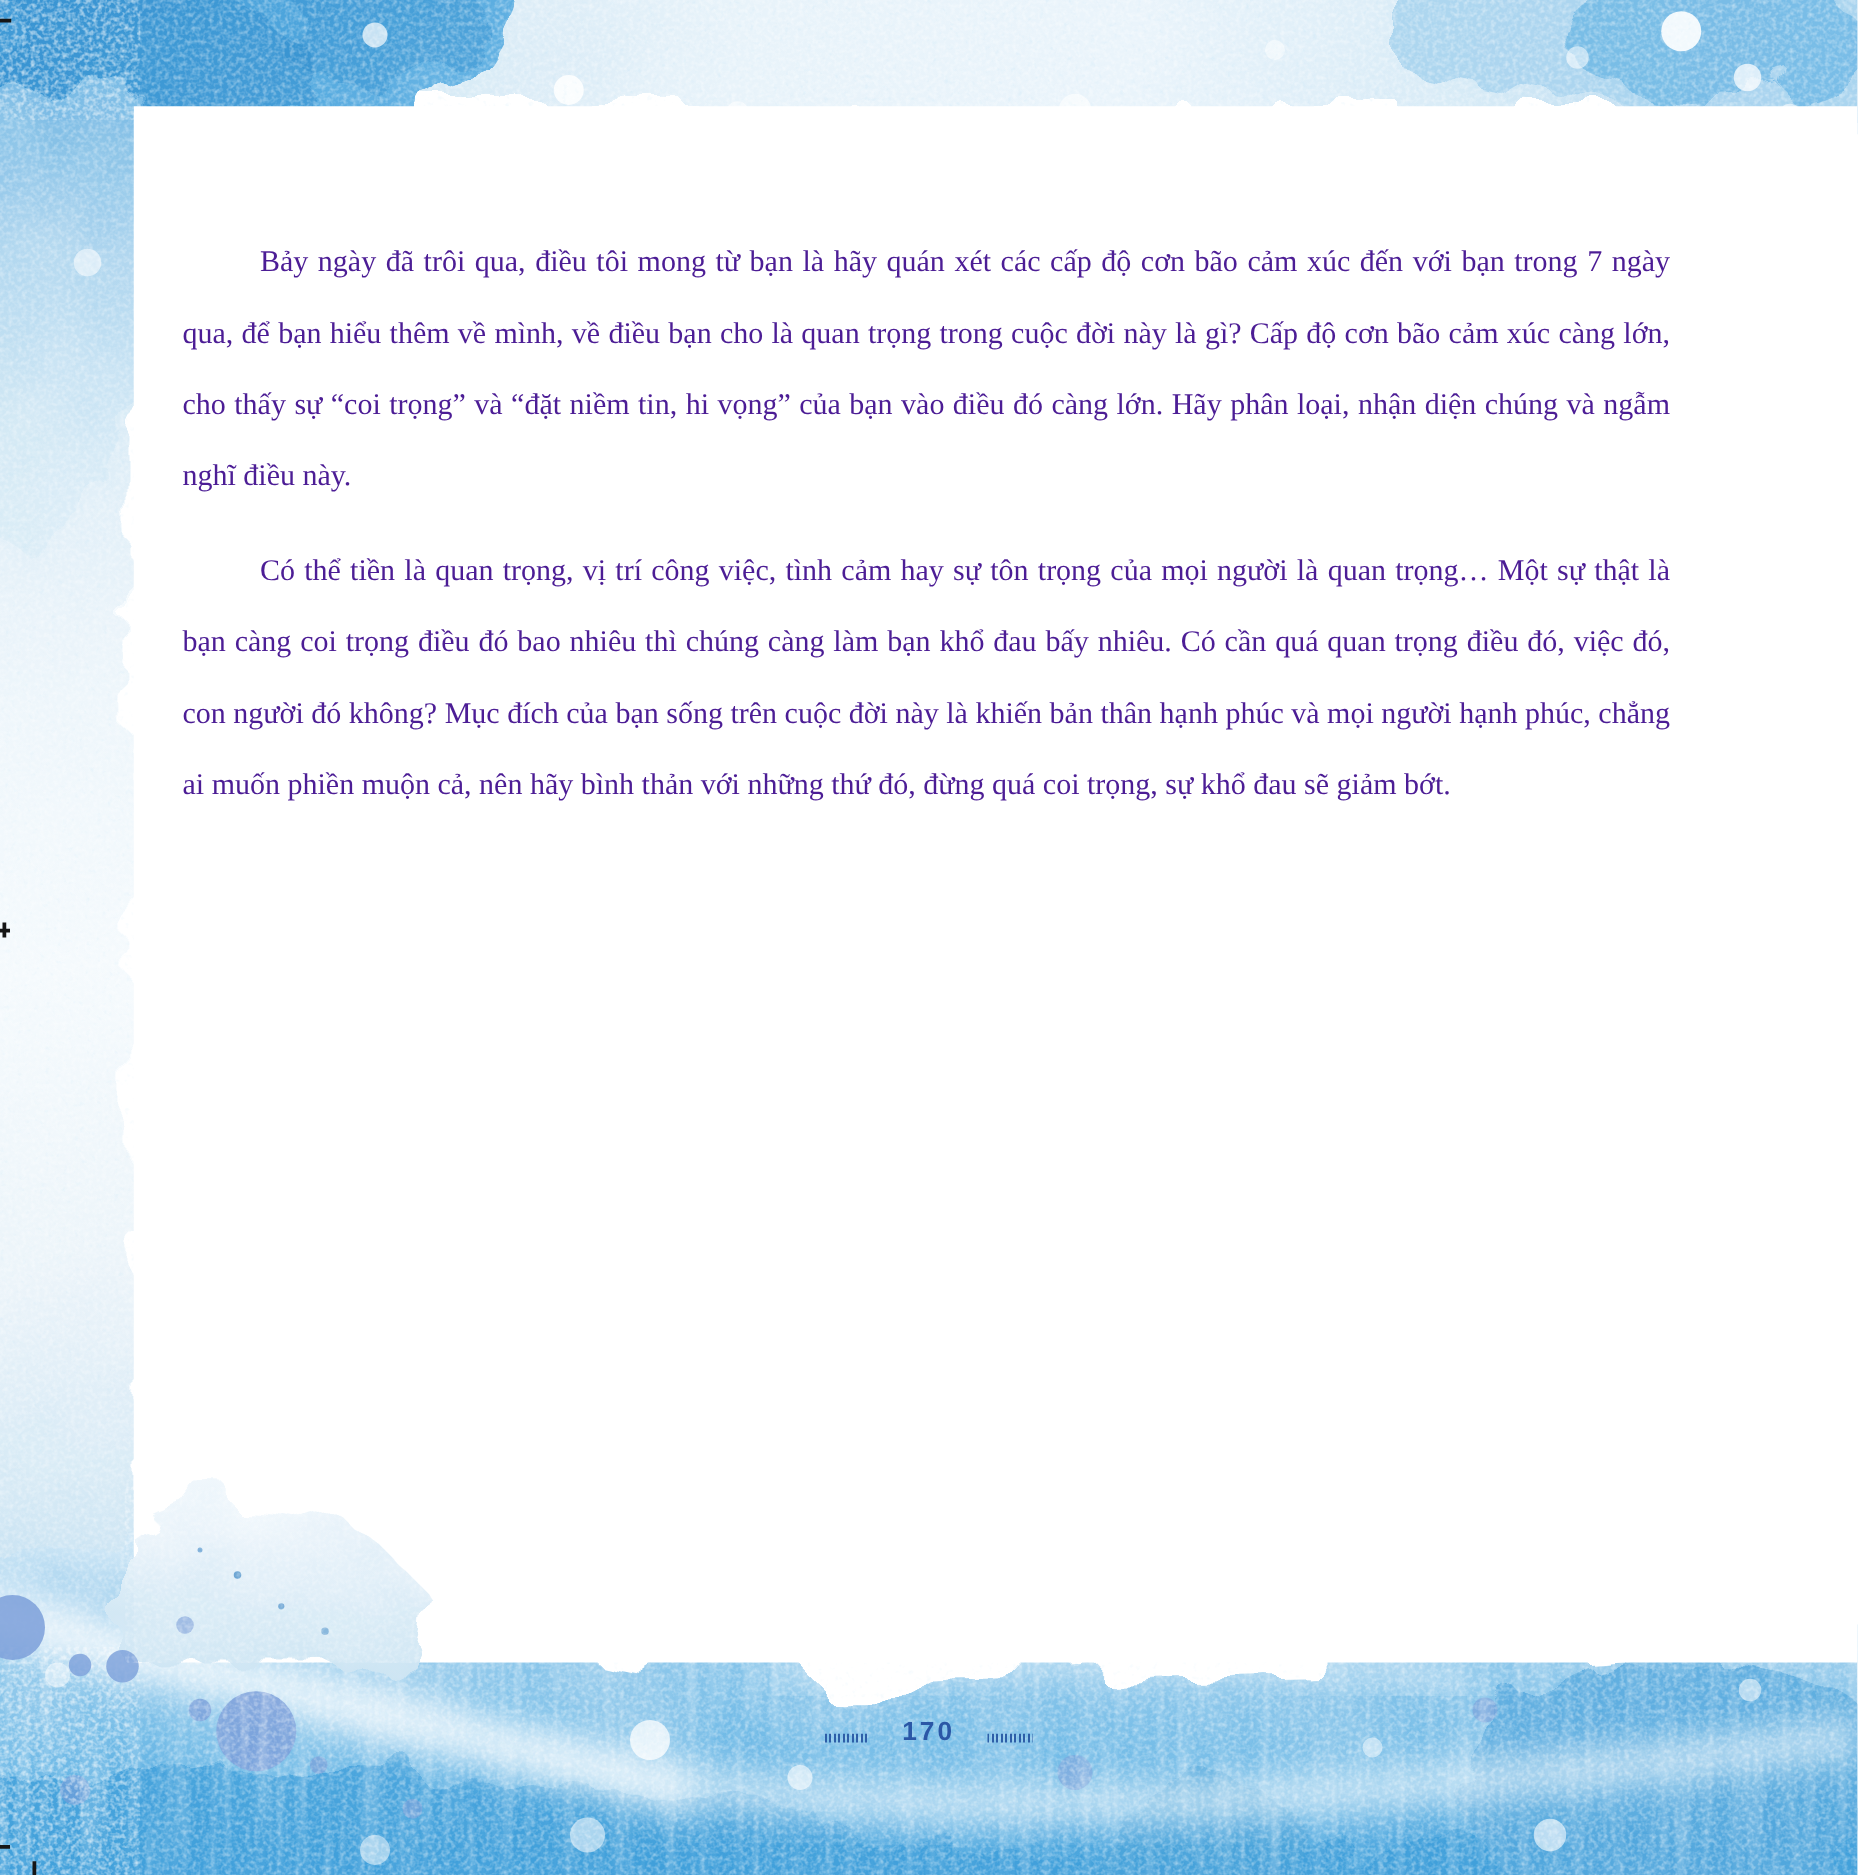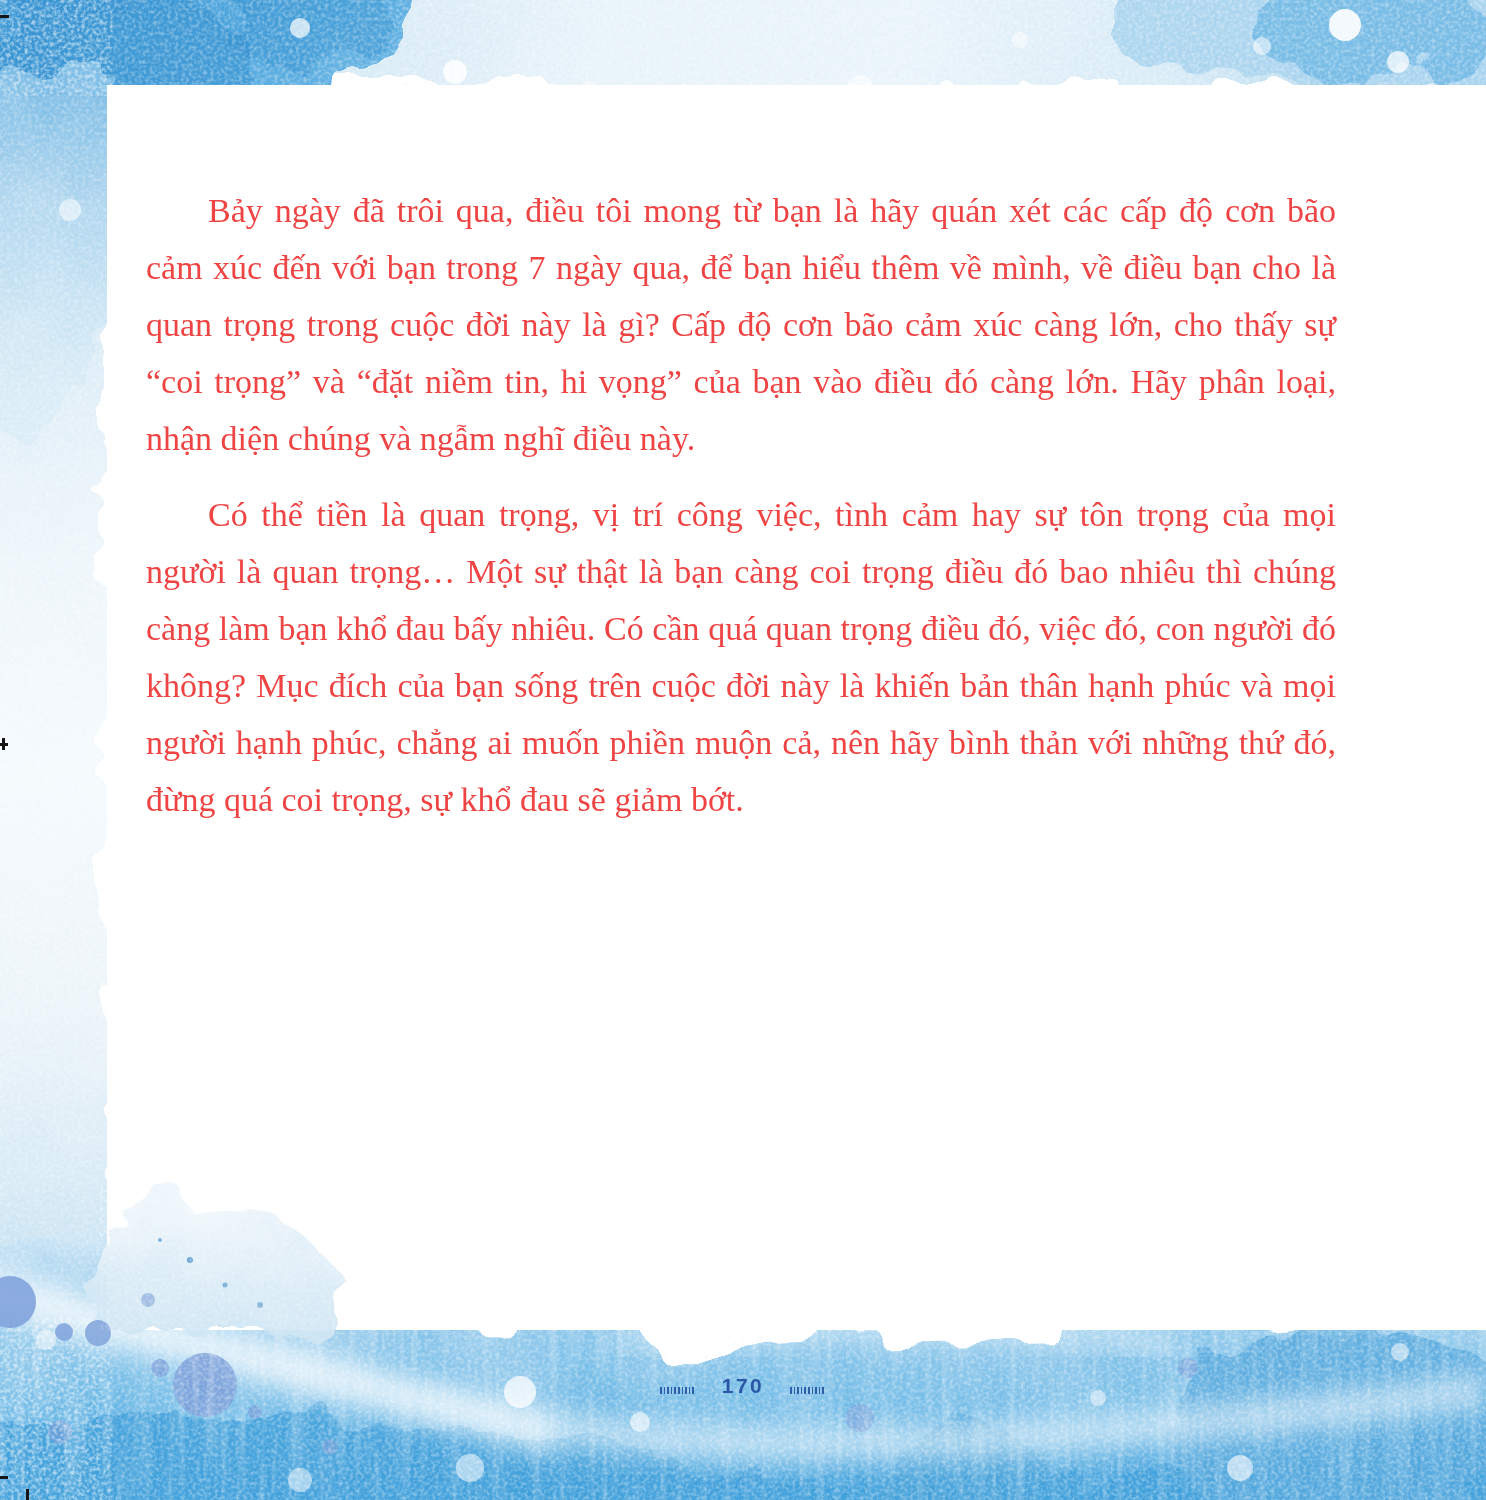--- a/index.html
+++ b/index.html
@@ -6,21 +6,21 @@
   body{width:1486px;height:1500px;overflow:hidden;background:#ffffff;
        font-family:"Liberation Serif","DejaVu Serif",serif;}
   .page{position:relative;width:1486px;height:1500px;background:#ffffff;}
 
   svg.artwork{position:absolute;inset:0;display:block;}
   .content-area{position:absolute;left:107px;top:85px;right:0;height:1245px;
                 background:#ffffff;}
   svg.overlay{position:absolute;inset:0;display:block;pointer-events:none;}
 
   .textblock{position:absolute;left:146px;top:182px;width:1190px;
-             color:#ef4444;font-size:34px;line-height:57px;
+             color:#4c1d95;font-size:24px;line-height:57px;
              text-align:justify;}
   .textblock p{margin:0 0 19px 0;text-indent:62px;}
 
   .footer{position:absolute;left:0;right:0;top:1374px;height:24px;
           display:flex;justify-content:center;align-items:center;gap:26px;}
   .ticks{width:36px;height:7px;margin-top:8px;
          background:repeating-linear-gradient(90deg,#2e5fa8 0 1.6px,rgba(0,0,0,0) 1.6px 3.6px);}
   .pagenum{font-family:"Liberation Sans","DejaVu Sans",sans-serif;
            font-size:21px;font-weight:bold;letter-spacing:2.5px;color:#2b57a6;}
 

